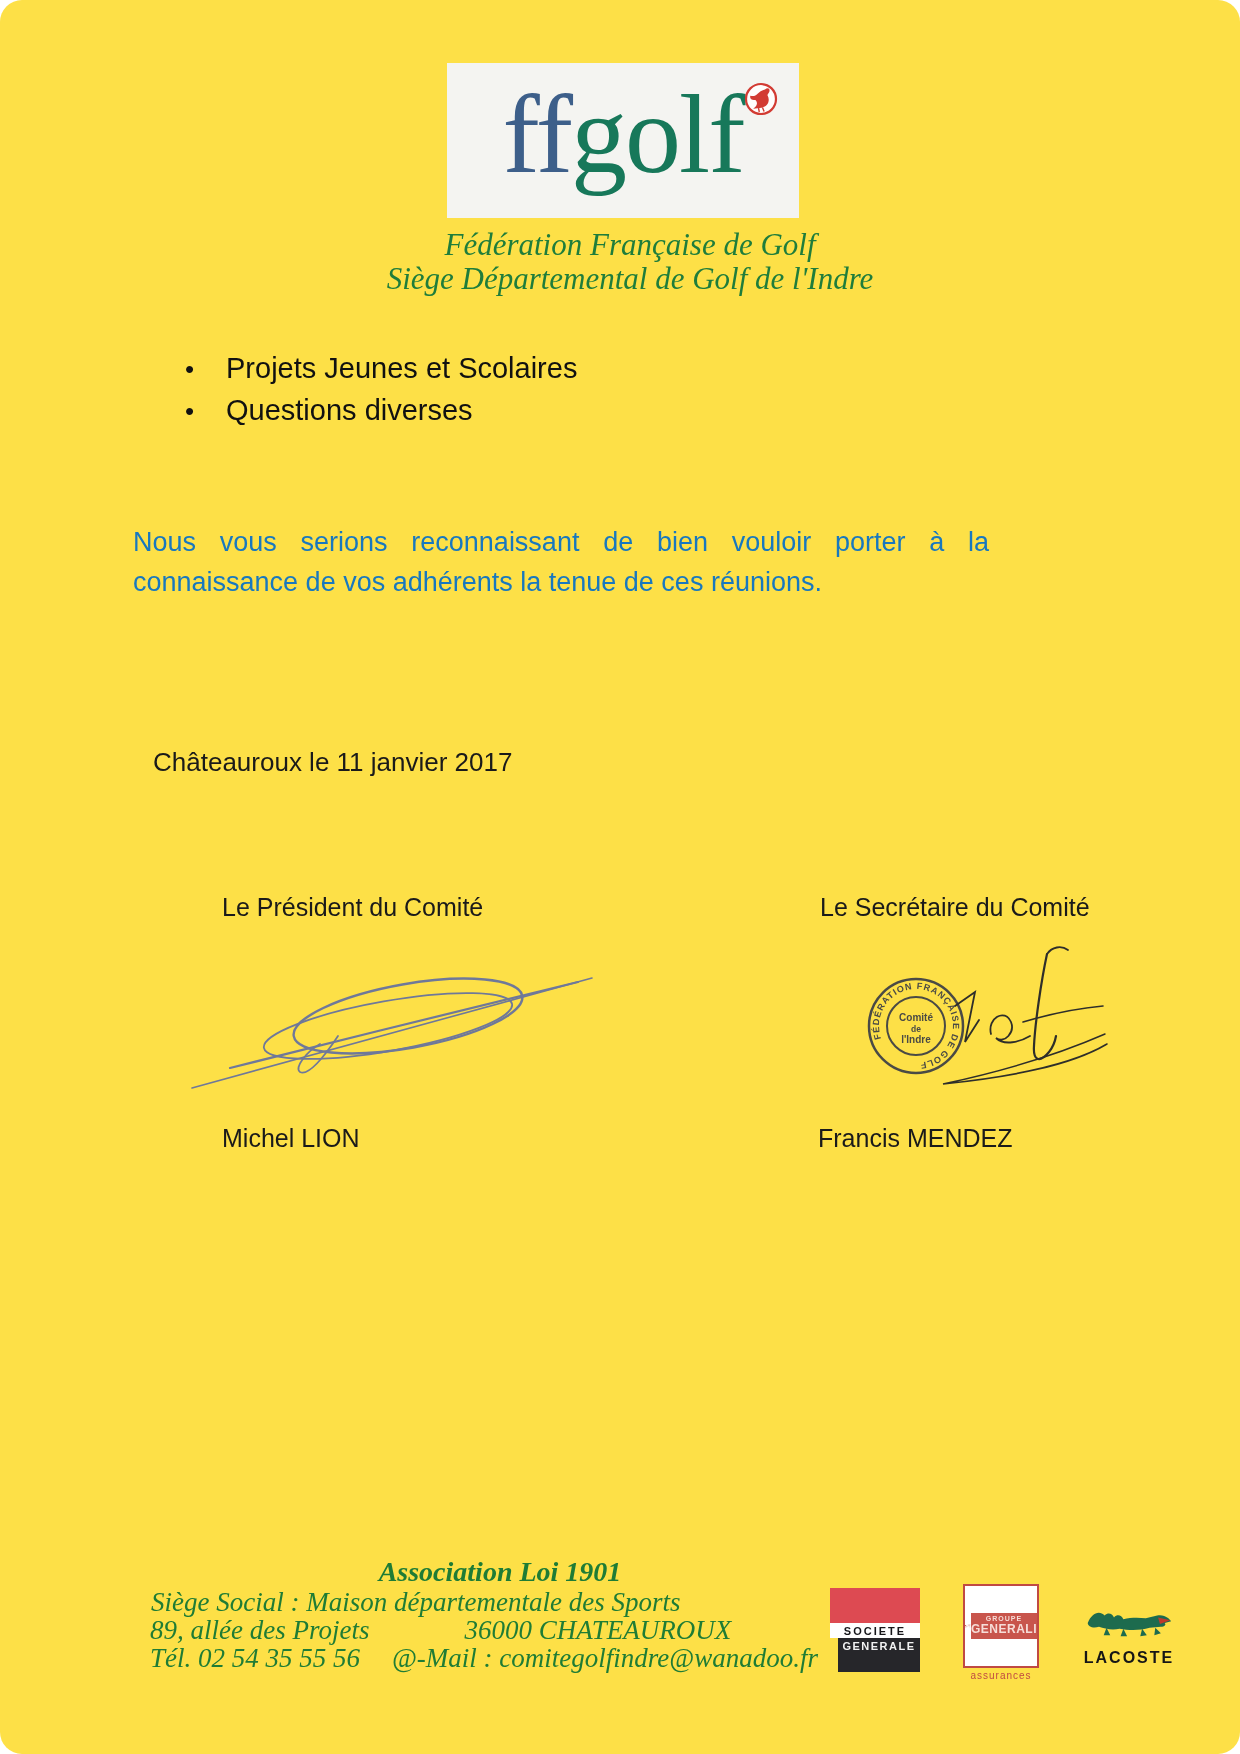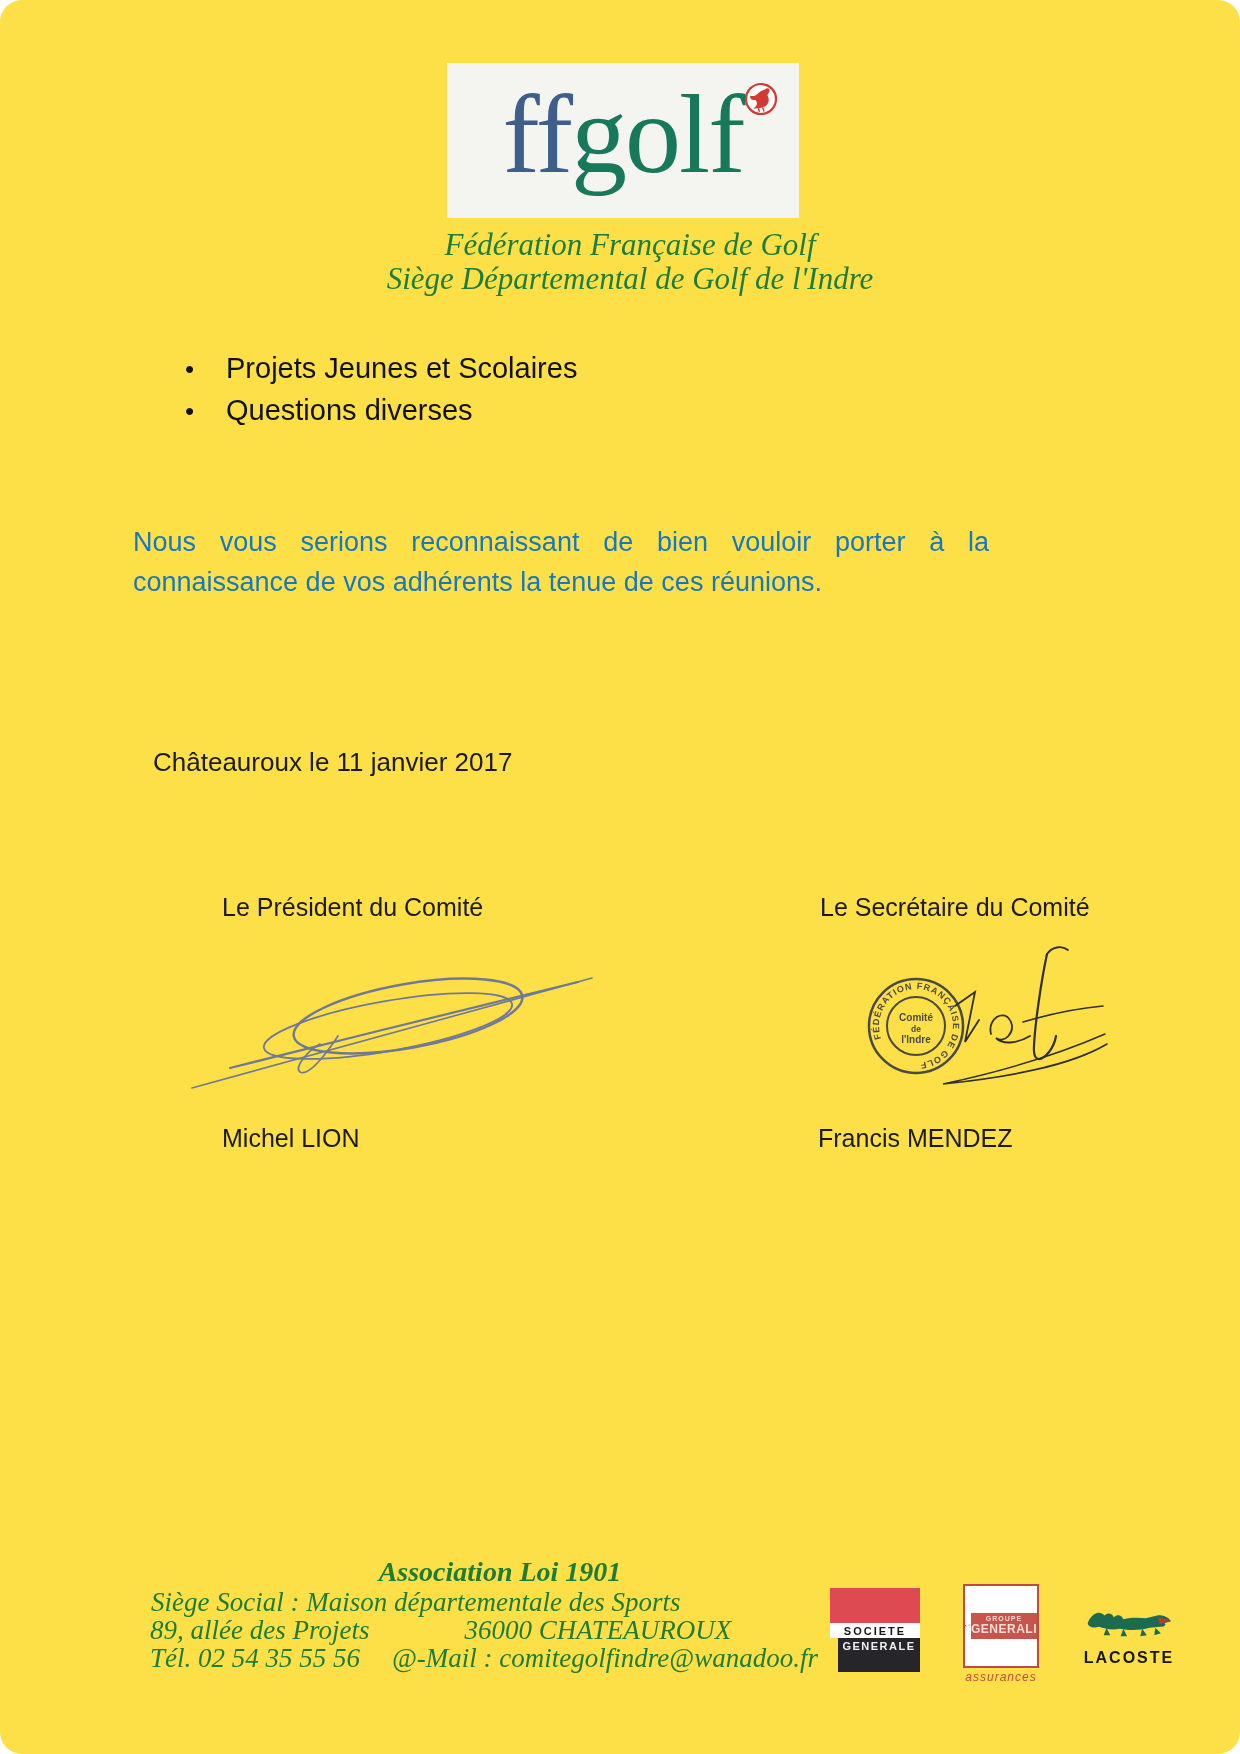--- a/index.html
+++ b/index.html
@@ -58,21 +58,21 @@
   .sg-red{height:35px;background:#dd4a52;}
   .sg-white{height:15px;background:#ffffff;display:flex;align-items:center;justify-content:center;
     font-size:11px;font-weight:bold;letter-spacing:2px;color:#16161a;}
   .sg-black{flex:1;background:#26262a;display:flex;align-items:flex-start;justify-content:center;
     font-size:11px;font-weight:bold;letter-spacing:1.5px;color:#f2f2f2;padding-top:2px;margin-left:8px;}
   .gen-wrap{position:absolute;left:963px;top:1584px;width:76px;text-align:center;}
   .gen-box{border:2px solid #c04a43;background:#fff;height:80px;display:flex;flex-direction:row;align-items:center;}
   .gen-band{width:100%;background:#c8554c;color:#f6ddd8;line-height:1.1;padding:2px 0 3px;}
   .gen-groupe{font-size:7px;letter-spacing:1px;font-weight:bold;}
   .gen-generali{font-size:12px;font-weight:bold;letter-spacing:.5px;}
-  .gen-assur{color:#c04a43;font-size:12px;letter-spacing:1px;margin-top:2px;font-style:italic;text-align:center;}
+  .gen-assur{color:#c04a43;font-size:10px;letter-spacing:1px;margin-top:2px;text-align:center;}
   .lacoste{position:absolute;left:1083px;top:1602px;width:92px;text-align:center;}
   .lacoste-label{font-size:16px;font-weight:bold;letter-spacing:2px;color:#161616;margin-top:1px;}
 </style>
 </head>
 <body>
 
 <div class="page">
 
   <div class="logo-box">
     <div class="brand"><span class="ff">ff</span><span class="golf">golf</span></div>

